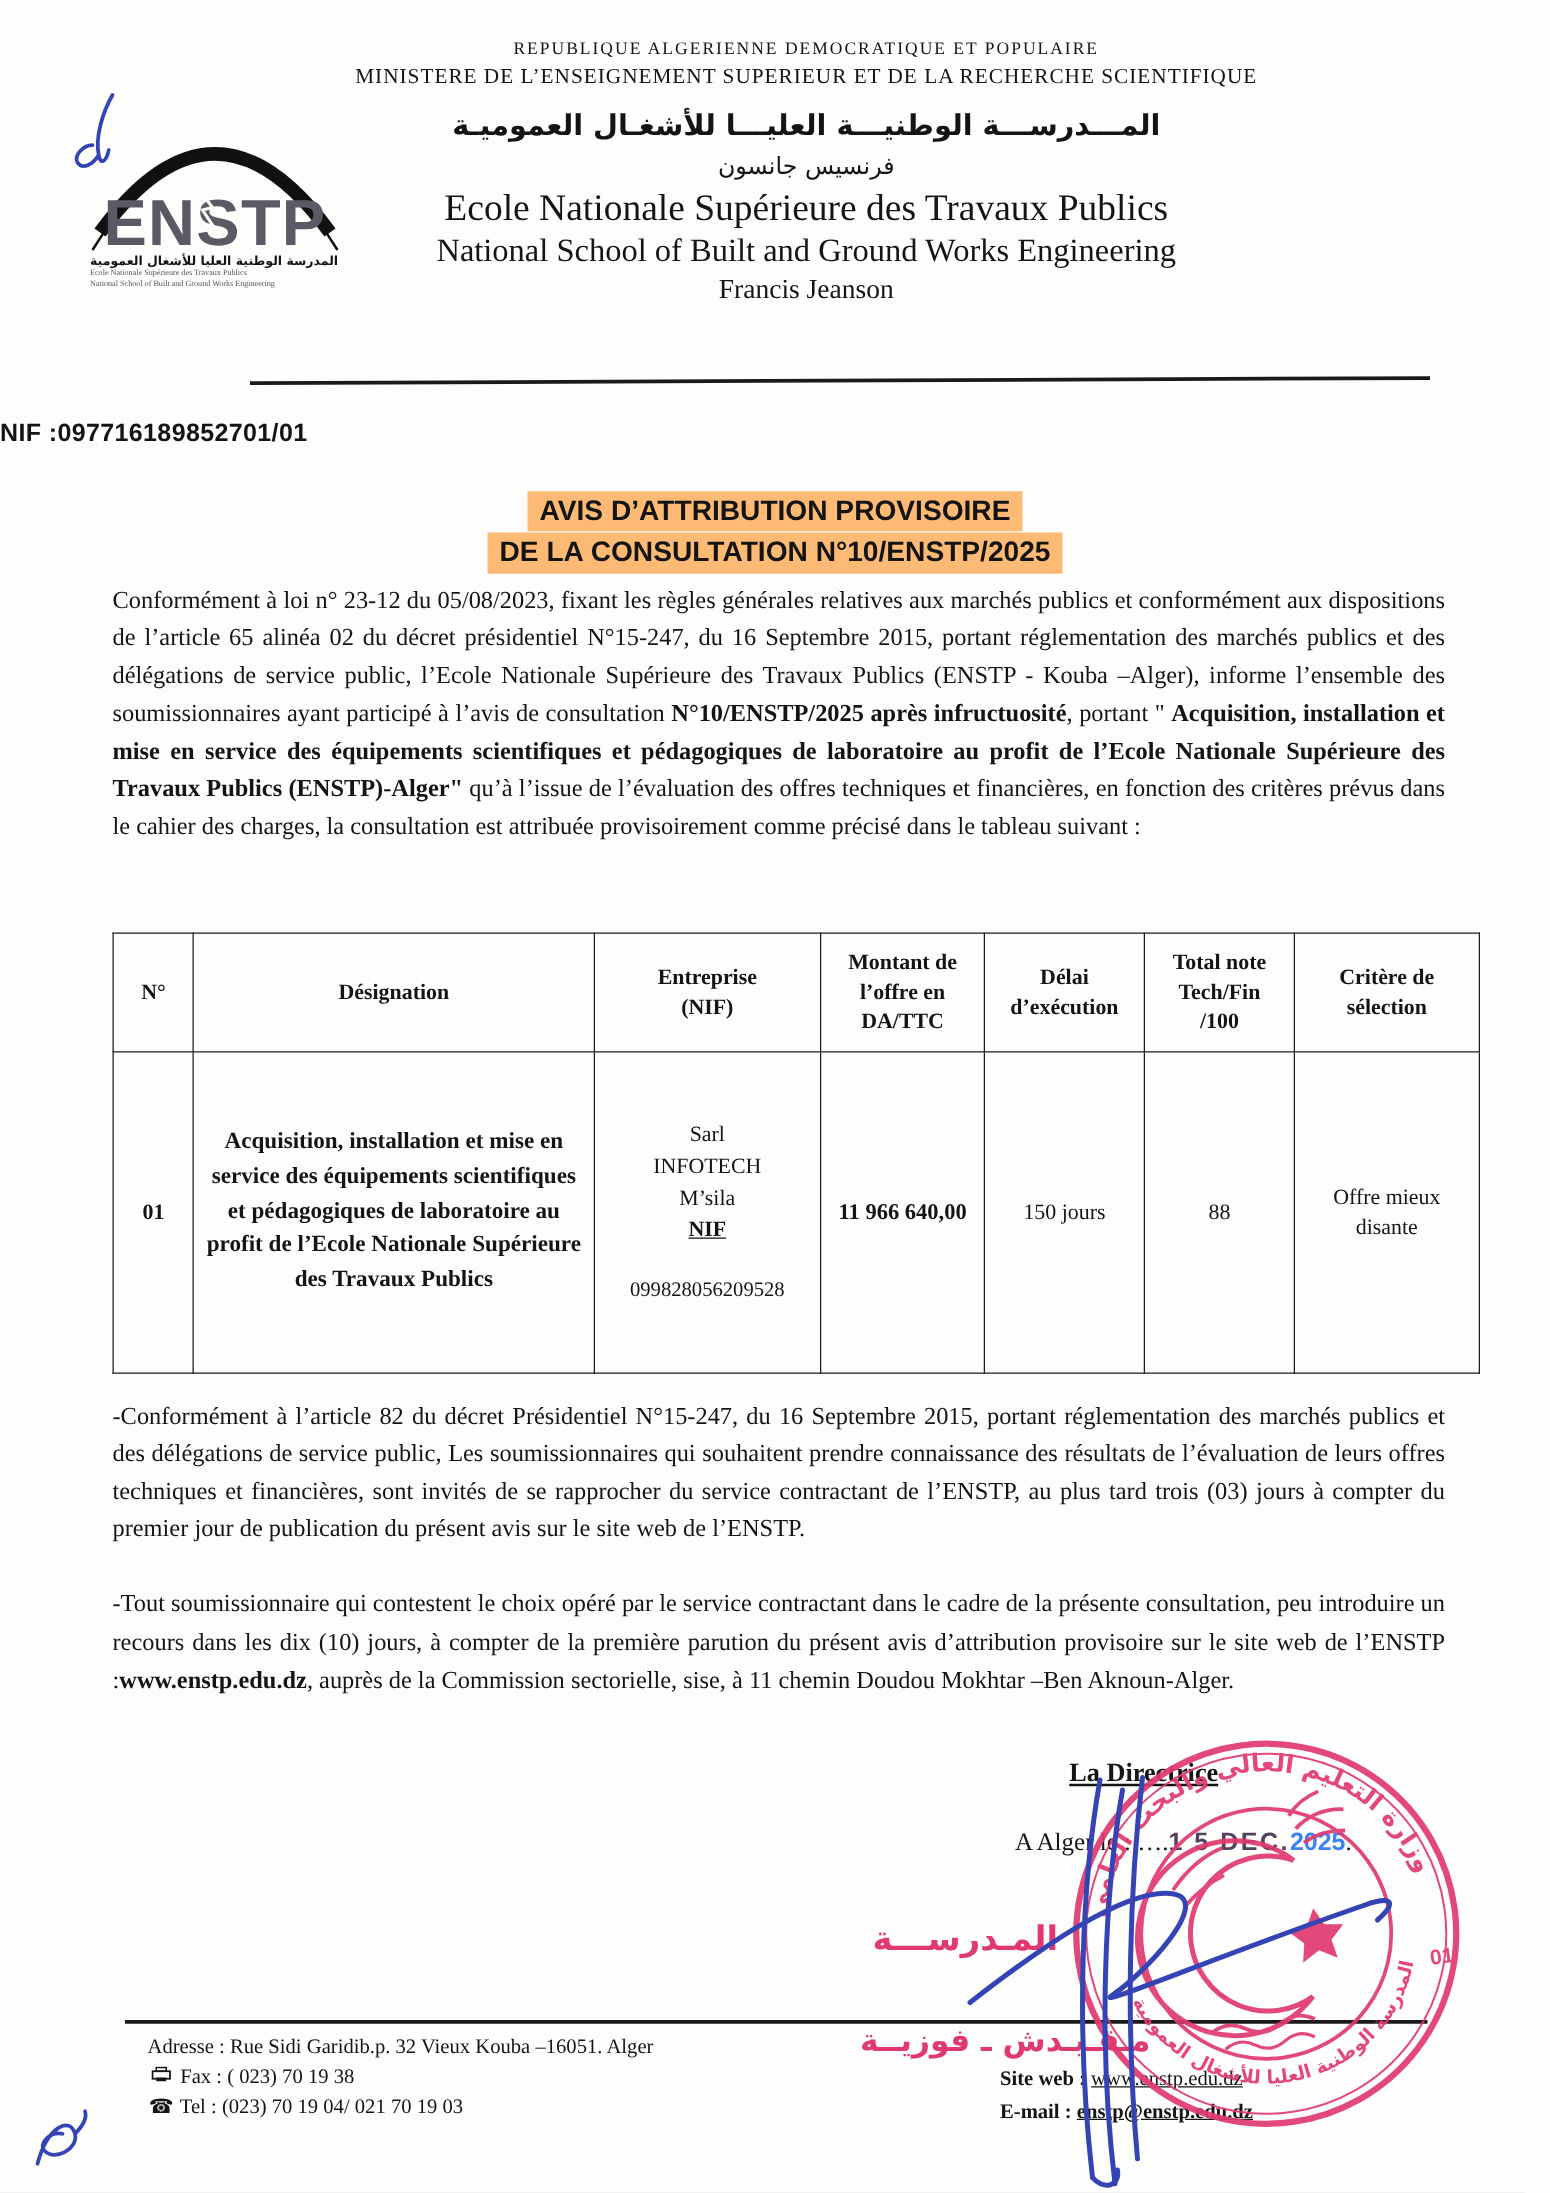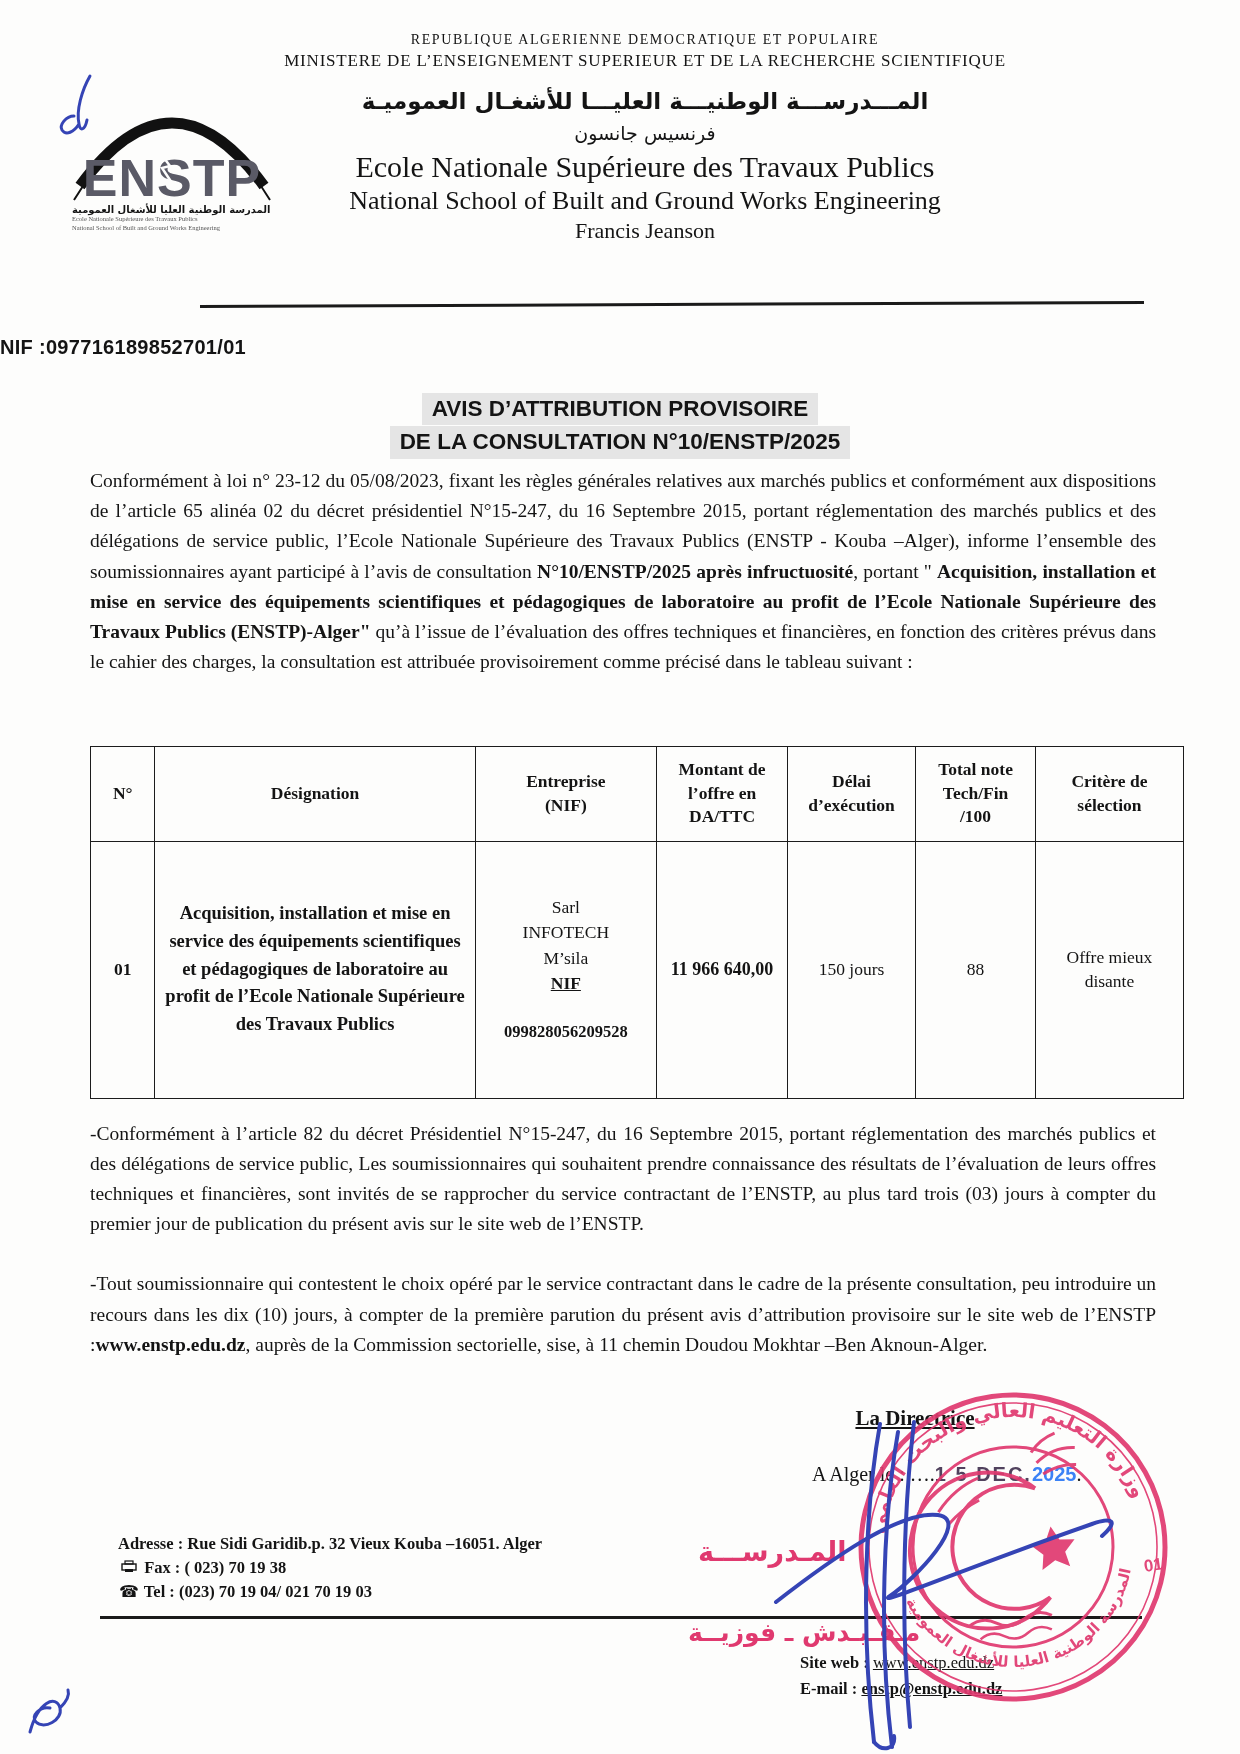--- a/index.html
+++ b/index.html
@@ -24,57 +24,57 @@
   .pen-top{position:absolute;top:72px;left:52px;}
   .pen-bottom{position:absolute;bottom:8px;left:20px;}
 
   .rule-1{position:absolute;top:303px;left:200px;right:96px;height:3px;background:#1a1a1a;transform:rotate(-0.25deg);}
 
   
   .nif{position:absolute;top:336px;left:0;right:0;text-align:left;
        font-family:"Liberation Sans",sans-serif;font-weight:bold;font-size:20px;letter-spacing:0.3px;}
   .title{position:absolute;top:393px;left:0;right:0;text-align:center;
          font-family:"Liberation Sans",sans-serif;font-weight:bold;font-size:22.5px;line-height:1.3;}
-  .title .hl{display:inline-block;background:#e5e5e5;padding:1px 10px 2px;}
+  .title .hl{display:inline-block;background:#fdba74;padding:1px 10px 2px;}
   .title .l2{margin-top:1px;}
 
   
   .content{position:absolute;top:466px;left:90px;right:84px;font-size:19.5px;line-height:1.55;text-align:justify;}
   .content b{font-weight:bold;}
 
   table.award{border-collapse:collapse;width:102.6%;margin-top:68px;margin-bottom:20px;
               font-size:17.5px;text-align:center;line-height:1.35;}
   table.award th, table.award td{border:1.6px solid #1c1c1c;padding:4px 6px;vertical-align:middle;}
   table.award thead th{height:86px;font-weight:bold;}
   table.award td{height:248px;}
   td.c-num{vertical-align:top;padding-top:44px;font-weight:bold;}
   td.c-des{font-weight:bold;font-size:18.5px;line-height:1.5;}
   td.c-ent{vertical-align:top;padding-top:16px;line-height:1.45;}
   .nif-u{font-weight:bold;text-decoration:underline;display:block;}
-  .nif-n{font-weight:bold;display:block;font-size:16.5px;margin-top:24px;}
+  .nif-n{font-weight:normal;display:block;font-size:16.5px;margin-top:24px;}
   td.c-mnt{font-weight:bold;font-size:18px;}
   .p2{margin-top:18px;}
   .p3{margin-top:30px;}
 
   
   .directrice{position:absolute;top:1406px;left:810px;width:210px;text-align:center;
               font-weight:bold;font-size:21px;text-decoration:underline;z-index:3;}
   .alger-line{position:absolute;top:1463px;left:812px;font-size:20px;z-index:3;white-space:nowrap;}
   .stamp-date{font-family:"Liberation Sans",sans-serif;font-weight:bold;color:#51425e;letter-spacing:2px;}
   .stamp-year{font-family:"Liberation Sans",sans-serif;font-weight:bold;color:#3b82f6;}
   .stamp-wrap{position:absolute;top:1382px;left:848px;z-index:4;opacity:0.92;}
   .red-ar1{position:absolute;top:1536px;left:698px;font-family:"DejaVu Sans",sans-serif;direction:rtl;
            color:#e0396f;font-size:27px;font-weight:bold;z-index:4;letter-spacing:1px;}
   .red-ar2{position:absolute;top:1618px;left:688px;font-family:"DejaVu Sans",sans-serif;direction:rtl;
            color:#e0396f;font-size:25px;font-weight:bold;z-index:4;}
   .sig-wrap{position:absolute;top:1412px;left:762px;z-index:6;}
 
   
   .rule-2{position:absolute;top:1616px;left:100px;right:98px;height:2.6px;background:#1a1a1a;}
-  .foot-left{position:absolute;top:1532px;left:118px;font-size:16.5px;font-weight:bold;line-height:1.45;}
+  .foot-left{position:absolute;top:1625px;left:118px;font-size:16.5px;font-weight:normal;line-height:1.45;}
   .foot-left .ic{display:inline-block;width:22px;text-align:center;}
   .foot-right{position:absolute;top:1650px;left:800px;font-size:16.5px;font-weight:bold;line-height:1.55;}
   .foot-right .u{font-weight:normal;text-decoration:underline;}
   .foot-right .ub{font-weight:bold;text-decoration:underline;}
   .phone-glyph{font-family:"DejaVu Sans",sans-serif;font-size:16px;}
   .foot-row{white-space:nowrap;}
 </style>
 </head>
 <body>
 

